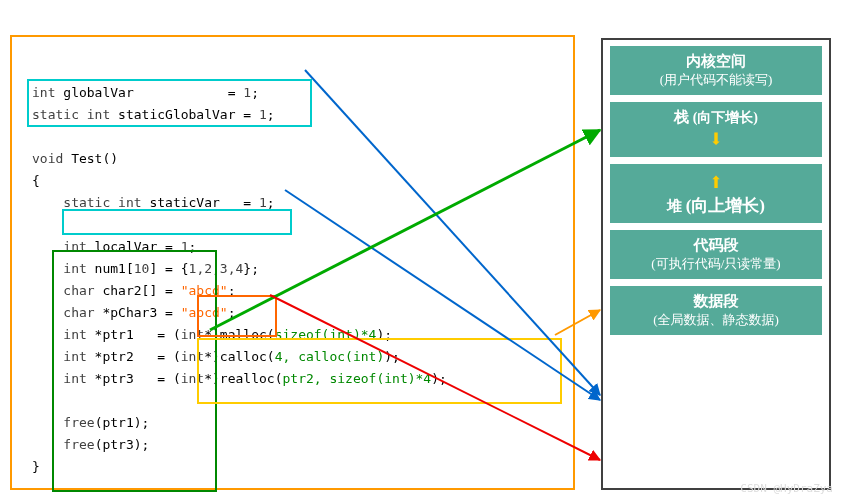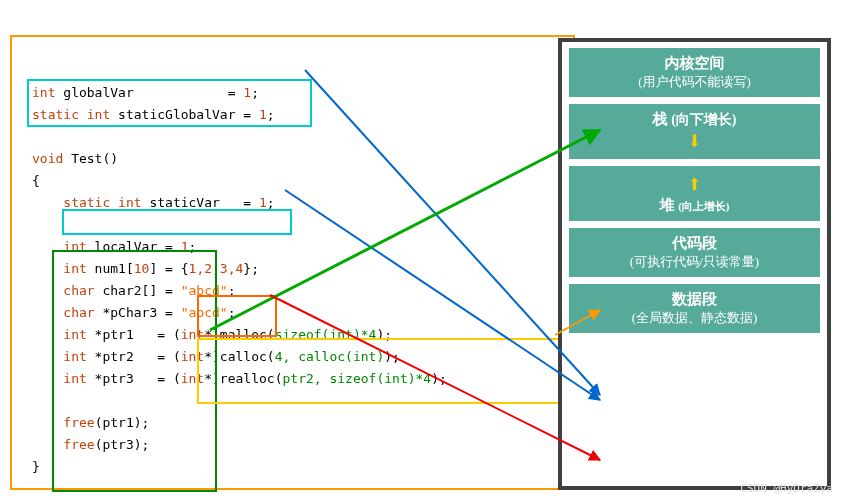--- a/index.html
+++ b/index.html
@@ -1,21 +1,21 @@
 <!DOCTYPE html>
 <html><head>
   <meta charset="utf-8">
   <style>
     * { margin: 0; padding: 0; box-sizing: border-box; }
     body { font-family: Consolas, monospace; font-size: 13px; width: 841px; height: 500px; position: relative; background: #fff; }
     .code-panel { position: absolute; left: 10px; top: 35px; width: 565px; height: 455px; border: 2px solid #f90; padding: 10px; }
-    .mem-panel { position: absolute; right: 10px; top: 38px; width: 273px; height: 452px; border: 4px solid #404040; background: #fff; }
+    .mem-panel { position: absolute; right: 10px; top: 38px; width: 230px; height: 452px; border: 2px solid #404040; background: #fff; }
     .title { position: absolute; right: 40px; top: 10px; color: #c00; font-size: 16px; font-family: Liberation Sans, sans-serif; font-weight: bold; margin-top: 32px; }
     .line { white-space: pre; line-height: 22px; }
-    .kw-blue { color: #c2410c; }
+    .kw-blue { color: #404040; }
     .kw-green { color: #080; }
     .kw-orange { color: #f60; }
     .box { border: 2px solid; }
     .box-cyan { border-color: #0cc; position: absolute; left: 15px; top: 42px; width: 285px; height: 48px; }
     .box-cyan2 { border-color: #0cc; position: absolute; left: 50px; top: 172px; width: 230px; height: 26px; }
     .box-green { border-color: #080; position: absolute; left: 40px; top: 213px; width: 165px; height: 242px; }
     .box-orange { border-color: #f60; position: absolute; left: 185px; top: 258px; width: 80px; height: 42px; }
     .box-yellow { border-color: #fc0; position: absolute; left: 185px; top: 301px; width: 365px; height: 66px; }
     .mem-block { margin: 5px 6px; background: #5a9; color: #fff; text-align: center; padding: 6px 4px; border: 1px solid #fff; }
     .mem-title { font-size: 15px; font-weight: bold; font-family: SimSun, serif; }
@@ -62,21 +62,21 @@
   <div class="mem-block">
     <div class="mem-title">内核空间</div>
     <div class="mem-sub">(用户代码不能读写)</div>
   </div>
   <div class="mem-block">
     <div class="mem-title"><span>栈 </span><span style="font-size:14px">(向下增长)</span></div>
     <div class="arrow-y">⬇</div>
   </div>
   <div class="mem-block">
     <div class="arrow-y">⬆</div>
-    <div class="mem-title"><span>堆 </span><span style="font-size:11px">(向上增长)</span></div>
+    <div class="mem-title"><span>堆 </span><span style="font-size:17px">(向上增长)</span></div>
   </div>
   <div class="mem-block">
     <div class="mem-title">代码段</div>
     <div class="mem-sub">(可执行代码/只读常量)</div>
   </div>
   <div class="mem-block">
     <div class="mem-title">数据段</div>
     <div class="mem-sub">(全局数据、静态数据)</div>
   </div>
 </div>

